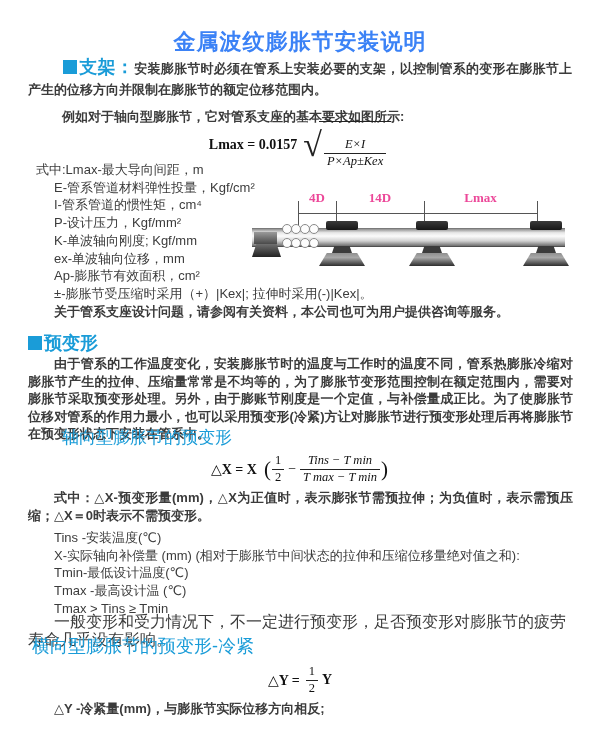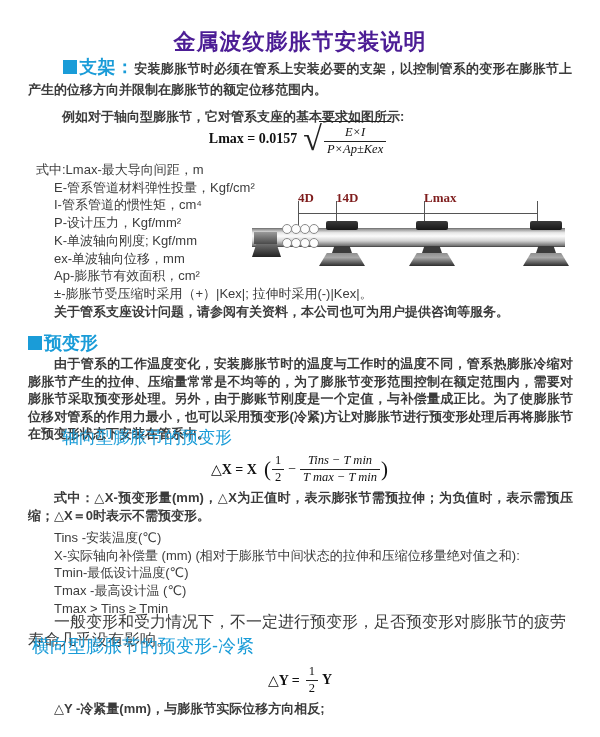--- a/index.html
+++ b/index.html
@@ -4,21 +4,21 @@
 <style>
   html,body{margin:0;padding:0;}
   body{
     width:600px;height:737px;background:#ffffff;overflow:hidden;
     font-family:"Liberation Sans","DejaVu Sans",sans-serif;
     color:var(--text,#3b3b3b);
     position:relative;
   }
   .abs{position:absolute;}
   
-  .title{top:12px;left:0;right:0;text-align:center;font-size:22px;font-weight:700;color:#4c1d95;letter-spacing:1px;}
+  .title{top:12px;left:0;right:0;text-align:center;font-size:22px;font-weight:700;color:#3b82f6;letter-spacing:1px;}
   
   .sq{display:inline-block;width:14px;height:14px;background:var(--accent,#1a9cd8);margin-right:2px;vertical-align:-1px;}
   .sec-label{color:var(--accent,#1a9cd8);font-size:18px;font-weight:700;}
   .sub-h{color:var(--accent,#1a9cd8);font-weight:400;}
   
   .para{font-size:13px;line-height:21px;text-align:justify;font-weight:600;}
   .body-para{font-size:13px;line-height:17.6px;text-align:justify;font-weight:600;text-indent:26px;}
   .defs{font-size:13px;line-height:17.7px;font-weight:400;}
   .defs div{white-space:nowrap;}
   .defs .ind{padding-left:18px;}
@@ -28,27 +28,27 @@
   
   .formula-row{left:0;width:100%;display:flex;justify-content:center;align-items:center;
     font-family:"Liberation Serif","DejaVu Serif",serif;font-size:14px;color:#111;}
   .f-lhs{font-weight:700;margin-right:6px;}
   .frac{display:inline-flex;flex-direction:column;align-items:center;font-style:italic;font-size:12.5px;line-height:1.25;}
   .frac .den{border-top:1px solid #222;}
   .frac .num,.frac .den{padding:0 3px;}
   .frac.upright{font-style:normal;}
   .sqrt{display:inline-flex;align-items:stretch;}
   .rad{font-size:34px;line-height:0.9;font-weight:400;align-self:center;margin-right:-3px;color:#222;}
-  .under{border-top:1.5px solid #222;padding:2px 5px 0 5px;}
+  .under{border-top:1.5px solid #222;padding:14px 5px 0 5px;}
   .paren{font-size:21px;font-weight:400;margin:0 1px;line-height:1;}
   .op{margin:0 4px;}
   .f-rhs{font-weight:700;margin-left:4px;font-style:normal;}
   
   .diagram{top:192px;left:252px;width:315px;height:88px;font-family:"Liberation Serif","DejaVu Serif",serif;}
-  .dim-label{position:absolute;top:-2px;font-size:13px;font-weight:700;color:#7f1d1d;}
+  .dim-label{position:absolute;top:-2px;text-align:center;font-size:13px;font-weight:700;color:#ec4899;}
   .dim-line{position:absolute;top:21px;height:0;border-top:1px solid #555;}
   .tick{position:absolute;top:9px;width:0;height:27px;border-left:1px solid #555;}
   .pipe{position:absolute;top:36px;left:0;width:313px;height:17px;
     background:linear-gradient(180deg,#8f8f8f 0%,#e8e8e8 22%,#fbfbfb 42%,#d2d2d2 70%,#6e6e6e 100%);
     border-top:1px solid #7a7a7a;border-bottom:1px solid #4f4f4f;}
   .ring{position:absolute;width:8px;height:8px;border:1.5px solid #8a8a8a;border-radius:50%;background:#fdfdfd;}
   .cap{position:absolute;top:29px;width:32px;height:9px;background:linear-gradient(180deg,#3a3a3a,#161616);border-radius:2px;}
   .neck{position:absolute;top:54px;width:20px;height:7px;background:#3c3c3c;
     clip-path:polygon(12% 0,88% 0,100% 100%,0 100%);}
   .base{position:absolute;top:61px;width:46px;height:13px;

